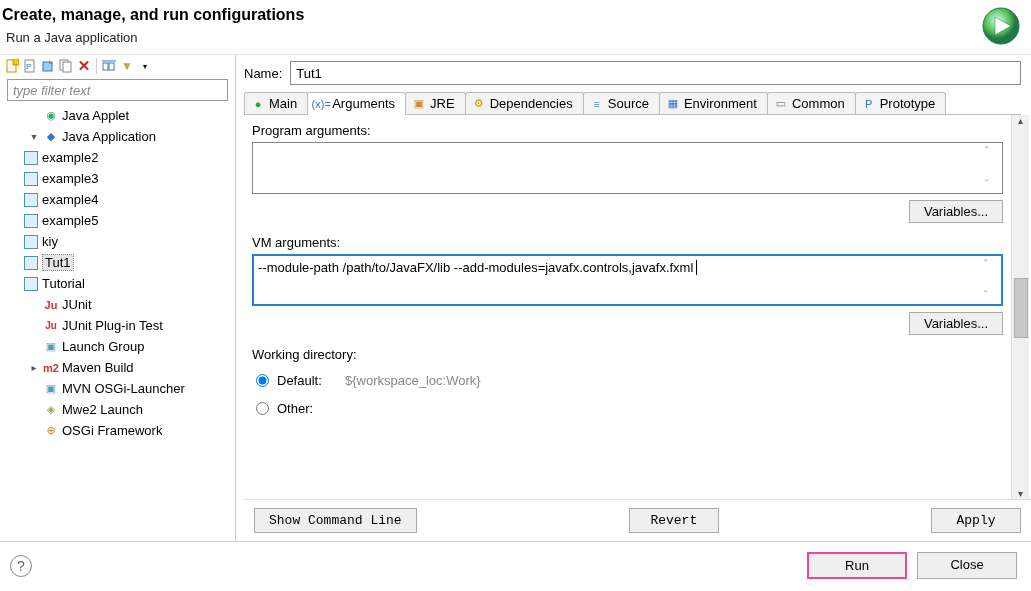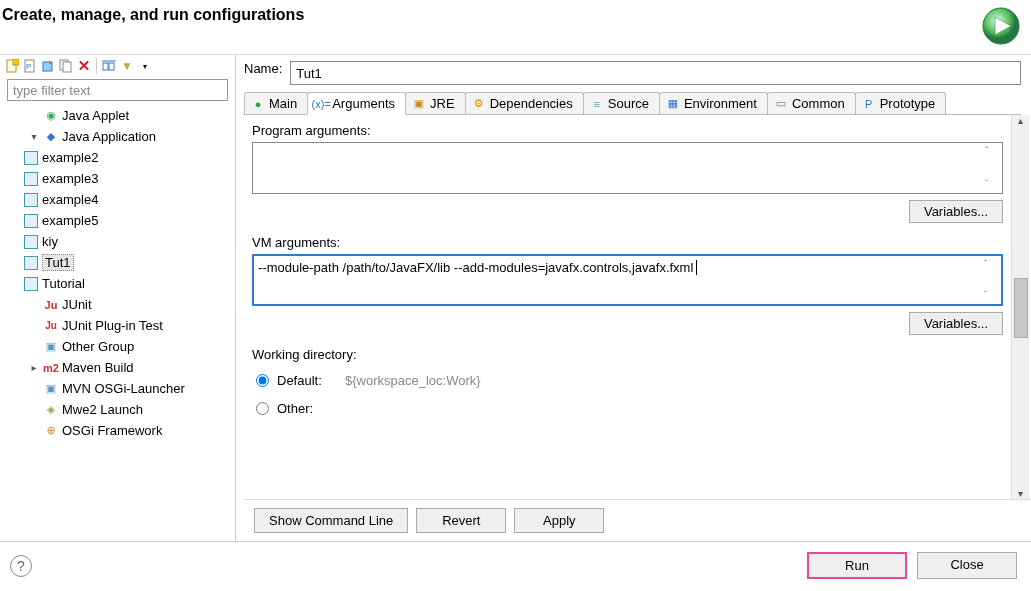--- a/index.html
+++ b/index.html
@@ -7,34 +7,34 @@
 .header { padding: 6px 10px 8px 6px; display: flex; justify-content: space-between; align-items: flex-start; border-bottom: 1px solid #ddd; }
 .header-text h1 { font-size: 16px; font-weight: 700; margin-bottom: 6px; margin-left: -4px; }
 .header-text p { font-size: 13px; color: #222; }
 .header-icon { width: 40px; height: 40px; }
 .header-icon svg { width: 40px; height: 40px; }
 .main { flex: 1; display: flex; min-height: 0; }
 .left-panel { width: 236px; display: flex; flex-direction: column; border-right: 1px solid #ccc; }
 .toolbar { display: flex; align-items: center; gap: 2px; padding: 3px 4px; }
 .toolbar .ico { width: 16px; height: 16px; display: inline-flex; align-items: center; justify-content: center; cursor: pointer; font-size: 12px; }
 .toolbar .sep { width: 1px; height: 16px; background: #ccc; margin: 0 2px; }
-.filter-input { margin: 2px 7px; height: 22px; border: 1px solid #999; padding: 0 5px; font-size: 13px; color: #888; background: #fff; }
+.filter-input { margin: 2px 7px; height: 22px; border: 1px solid #999; padding: 0 5px; font-size: 13px; font-style: italic; color: #888; background: #fff; }
 .filter-input::placeholder { color: #888; }
 .tree-wrap { flex: 1; overflow: hidden; position: relative; }
 .tree { position: absolute; inset: 0; overflow-y: scroll; padding: 2px 0; }
 .tree-item { display: flex; align-items: center; height: 21px; padding-left: 8px; gap: 3px; cursor: pointer; white-space: nowrap; }
 .tree-item .twisty { width: 12px; font-size: 10px; color: #555; text-align: center; }
 .tree-item .icon { width: 16px; height: 16px; display: inline-flex; align-items: center; justify-content: center; font-size: 11px; }
 .tree-item .label { font-size: 13px; }
 .tree-item.depth1 { padding-left: 28px; }
 .tree-item.depth2 { }
 .tree-item.selected .label { background: #e5e5e5; border: 1px dotted #888; padding: 0 2px; }
 .tree-footer { font-size: 13px; padding: 1px 4px; }
 .right-panel { flex: 1; display: flex; flex-direction: column; padding: 6px 0 0 8px; min-width: 0; }
-.name-row { display: flex; align-items: flex-start; gap: 8px; padding-right: 10px; margin-bottom: 6px; }
+.name-row { display: flex; align-items: center; gap: 8px; padding-right: 10px; margin-bottom: 6px; }
 .name-row label { font-size: 13px; }
 .name-row input { flex: 1; height: 24px; border: 1px solid #888; padding: 0 5px; font-size: 13px; }
 .tabstrip { display: flex; align-items: flex-end; border-bottom: 1px solid #bbb; margin-right: 10px; }
 .tab { display: flex; align-items: center; gap: 4px; padding: 3px 10px 3px 6px; border: 1px solid #bbb; border-bottom: none; background: #f3f3f3; margin-right: -1px; font-size: 13px; cursor: pointer; border-radius: 3px 3px 0 0; }
 .tab .ticon { width: 14px; height: 14px; display: inline-flex; align-items: center; justify-content: center; font-size: 11px; }
 .tab.active { background: #fff; position: relative; top: 1px; border-bottom: 1px solid #fff; }
 .tab-body { flex: 1; position: relative; margin-right: 2px; overflow: hidden; }
 .tab-content { position: absolute; top: 0; bottom: 0; left: 0; right: 20px; overflow-y: auto; padding: 8px 6px 8px 8px; }
 .vscroll { position: absolute; right: 0; top: 0; bottom: 0; width: 18px; background: #f0f0f0; border-left: 1px solid #ddd; display: flex; flex-direction: column; align-items: center; justify-content: space-between; font-size: 10px; color: #555; }
 .vscroll .thumb { width: 14px; background: #c8c8c8; border: 1px solid #aaa; }
@@ -42,39 +42,40 @@
 .textarea { width: 100%; height: 52px; border: 1px solid #888; padding: 4px; font-size: 13px; resize: none; font-family: inherit; position: relative; background: #fff; }
 .textarea.focused { border: 2px solid #2a7dd4; }
 .ta-scroll { position: absolute; right: 3px; top: 3px; bottom: 3px; width: 14px; display: flex; flex-direction: column; justify-content: space-between; font-size: 10px; color: #888; }
 .btn-right { text-align: right; margin-top: 6px; }
 .btn { display: inline-block; background: #efefef; border: 1px solid #aaa; padding: 3px 14px; font-size: 13px; cursor: pointer; min-width: 70px; text-align: center; }
 .section { margin-bottom: 12px; }
 .wd-row { display: flex; align-items: center; height: 28px; gap: 8px; }
 .wd-row input[type=radio] { margin-left: 4px; }
 .wd-row .rlabel { width: 60px; }
 .wd-display { flex: 1; color: #888; }
-.action-row { display: flex; justify-content: flex-start; gap: 8px; padding: 8px 10px; border-top: 1px solid #ddd; }
+.action-row { display: flex; justify-content: space-between; gap: 0; padding: 8px 10px; border-top: 1px solid #ddd; font-family: Liberation Mono, monospace; }
 .action-row .btn { min-width: 90px; padding: 4px 14px; }
 .footer { display: flex; align-items: center; justify-content: space-between; padding: 10px 14px 12px 10px; border-top: 1px solid #ccc; }
 .footer .help { width: 22px; height: 22px; border: 1.5px solid #888; border-radius: 50%; display: flex; align-items: center; justify-content: center; font-size: 14px; color: #666; cursor: pointer; }
 .footer-btns { display: flex; gap: 10px; }
 .footer .btn { min-width: 100px; padding: 4px 14px; }
 .footer .btn.primary { border: 2px solid #ec4899; }
 .icon-applet { color: #3a6; }
 .icon-java { color: #37c; }
 .icon-m2 { color:#c33; font-weight:700; font-size:10px; }
 .icon-ju { color:#c33; font-weight:700; font-size:10px; }
 .jbox { display:inline-block; width:14px; height:14px; border:1px solid #49a; background:#dff0fb; }
 </style>
 </head>
 <body>
 
 <div class="header">
   <div class="header-text">
     <h1>Create, manage, and run configurations</h1>
+    <p>Run a Java application</p>
   </div>
   <div class="header-icon">
     <svg viewBox="0 0 40 40">
         <defs>
           <radialGradient id="g1" cx="40%" cy="35%">
             <stop offset="0%" stop-color="#cfe"></stop>
             <stop offset="70%" stop-color="#5b5"></stop>
             <stop offset="100%" stop-color="#274"></stop>
           </radialGradient>
         </defs>
@@ -191,21 +192,21 @@
             <span class="label">JUnit</span>
           </div>
           <div class="tree-item depth1">
             <span class="twisty"></span>
             <span class="icon" style="color:#c33;font-size:10px;font-weight:700">Ju</span>
             <span class="label">JUnit Plug-in Test</span>
           </div>
           <div class="tree-item depth1">
             <span class="twisty"></span>
             <span class="icon" style="color:#59b">▣</span>
-            <span class="label">Other Group</span>
+            <span class="label">Launch Group</span>
           </div>
           <div class="tree-item depth1">
             <span class="twisty">▸</span>
             <span class="icon icon-m2">m2</span>
             <span class="label">Maven Build</span>
           </div>
           <div class="tree-item depth1">
             <span class="twisty"></span>
             <span class="icon" style="color:#59b">▣</span>
             <span class="label">MVN OSGi-Launcher</span>

